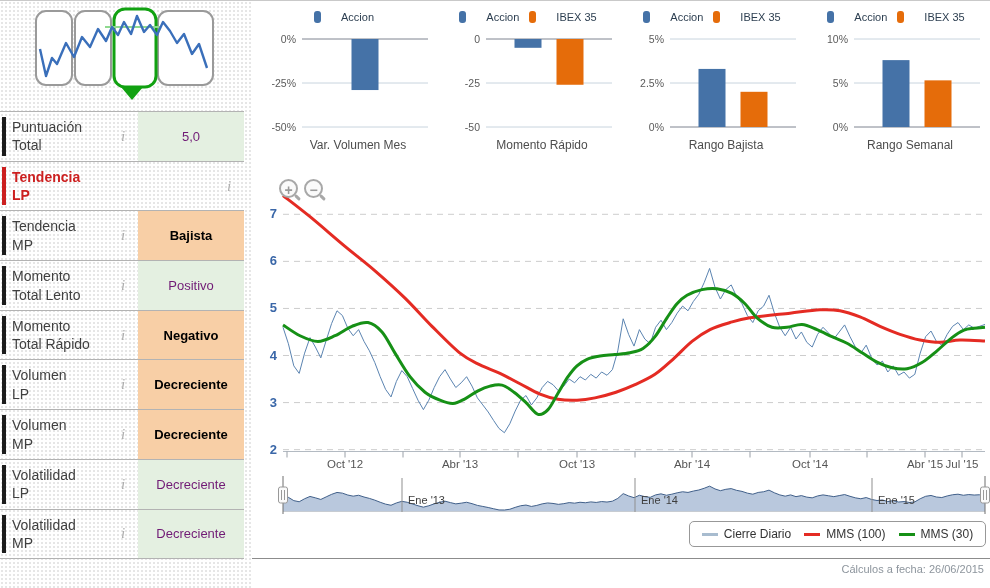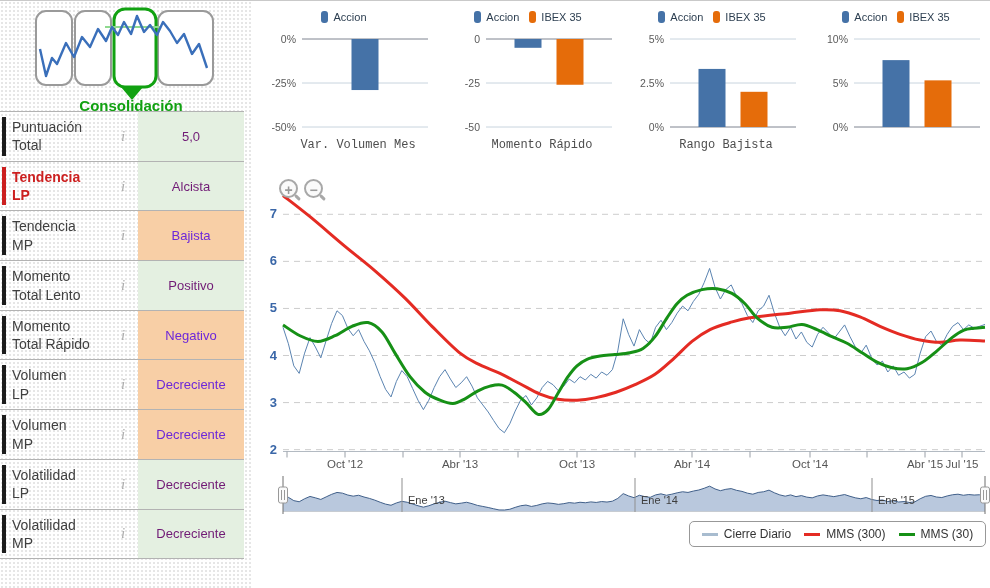--- a/index.html
+++ b/index.html
@@ -15,30 +15,30 @@
   .metrics{position:absolute;left:0;top:110px;width:244px;border-top:1px solid #b3b3b3;}
   .mrow{position:relative;height:48.7px;border-bottom:1px solid #b3b3b3;display:flex;align-items:stretch;}
   .accent{width:4px;margin:5px 0 5px 2px;background:#1c1c1c;flex:none;}
   .accent.red{background:#cc2020;}
   .mlabel{flex:1;padding:6px 0 0 6px;font-size:14px;line-height:1.32;color:#3f3f3f;}
   .mrow.em .mlabel{color:#cc2020;font-weight:bold;}
   .micon{width:30px;display:flex;align-items:center;justify-content:center;
       font-family:"Liberation Serif",serif;font-style:italic;color:#aeaeae;font-size:15px;}
   .mval{width:106px;display:flex;align-items:center;justify-content:center;font-size:13px;}
   .mval.pos{background:#e4f0e1;color:#701a75;}
-  .mval.neg{background:#f8cfa6;color:#6d28d9;}
+  .mval.neg{background:#f8cfa6;color:#000000;font-weight:bold;}
   
   .right-panel{position:absolute;left:252px;top:0;width:738px;height:588px;background:#fff;}
   .minis{position:absolute;left:0;top:5px;width:738px;display:flex;}
   .mini{width:184px;}
   .mini-legend{height:21px;display:flex;align-items:center;justify-content:center;gap:10px;}
-  .lg-item{display:flex;align-items:center;gap:5px;cursor:pointer;}
+  .lg-item{display:flex;align-items:center;gap:20px;cursor:pointer;}
   .lg-marker{width:7px;height:12px;border-radius:3px;display:inline-block;}
   .lg-text{font-size:11px;color:#2c3e50;}
-  .mini-title{text-align:center;font-size:12px;color:#4d4d4d;margin-top:1px;padding-left:28px;font-family:Liberation Mono, monospace;}
+  .mini-title{text-align:center;font-size:12px;color:#4d4d4d;margin-top:1px;padding-left:28px;}
   .main-svg{position:absolute;left:0;top:0;}
   .zoom-btn{position:absolute;width:19px;height:19px;border:2px solid #a8a8a8;border-radius:50%;
       background:#fafafa;color:#9a9a9a;font-size:14px;font-weight:bold;line-height:18px;
       text-align:center;cursor:pointer;box-sizing:border-box;}
   .zoom-btn::after{content:"";position:absolute;width:3px;height:7px;background:#a8a8a8;
       right:-3px;bottom:-5px;transform:rotate(-45deg);border-radius:2px;}
   .zb-in{left:27px;top:178px;}
   .zb-out{left:52px;top:178px;}
   .chart-legend{position:absolute;left:437px;top:520px;width:297px;height:26px;
       border:1px solid #989898;border-radius:5px;background:#fff;display:flex;
@@ -57,33 +57,31 @@
   <div class="left-panel">
     <svg class="phase-widget" width="252" height="118" viewBox="0 0 252 118">
       <rect x="36" y="10" width="36" height="74" rx="10" fill="#fff" stroke="#9a9a9a" stroke-width="2"></rect>
       <rect x="75" y="10" width="36" height="74" rx="10" fill="#fff" stroke="#9a9a9a" stroke-width="2"></rect>
       <rect x="158" y="10" width="55" height="74" rx="10" fill="#fff" stroke="#9a9a9a" stroke-width="2"></rect>
       <rect x="114" y="8" width="42" height="78" rx="11" fill="#fff" stroke="#11a111" stroke-width="3"></rect>
       <line x1="105" y1="26" x2="160" y2="26" stroke="#8fd98f" stroke-width="2"></line>
       <polyline fill="none" stroke="#3a6fba" stroke-width="2.4" stroke-linejoin="round" points="40,48 46,75 52,57 57,63 66,42 74,56 82,36 90,46 98,28 106,40 112,26 118,34 124,21 131,33 137,15 144,31 150,24 157,34 163,21 170,30 177,42 184,33 192,53 199,43 207,67"></polyline>
       <polygon points="121,86 143,86 132,99" fill="#11a111"></polygon>
     </svg>
-    <div class="phase-label">Consolidación</div>
     <div class="metrics">
         <div class="mrow">
           <span class="accent"></span>
           <span class="mlabel">Puntuación<br>Total</span>
           <span class="micon">i</span>
           <span class="mval pos">5,0</span>
         </div>
         <div class="mrow em">
           <span class="accent red"></span>
           <span class="mlabel">Tendencia<br>LP</span>
           <span class="micon">i</span>
-          <span class="mval pos">Alcista</span>
         </div>
         <div class="mrow">
           <span class="accent"></span>
           <span class="mlabel">Tendencia<br>MP</span>
           <span class="micon">i</span>
           <span class="mval neg">Bajista</span>
         </div>
         <div class="mrow">
           <span class="accent"></span>
           <span class="mlabel">Momento<br>Total Lento</span>
@@ -207,20 +205,21 @@
             <line x1="50" y1="12" x2="176" y2="12" stroke="#c8d4de" stroke-width="1"></line>
             <text x="44" y="16" text-anchor="end" font-size="10.5" fill="#5a5a5a">10%</text>
             <line x1="50" y1="56" x2="176" y2="56" stroke="#c8d4de" stroke-width="1"></line>
             <text x="44" y="60" text-anchor="end" font-size="10.5" fill="#5a5a5a">5%</text>
             <line x1="50" y1="100" x2="176" y2="100" stroke="#c8d4de" stroke-width="1"></line>
             <text x="44" y="104" text-anchor="end" font-size="10.5" fill="#5a5a5a">0%</text>
             <line x1="50" y1="100" x2="176" y2="100" stroke="#9a9aa0" stroke-width="1"></line>
             <rect x="78.5" y="33.120000000000005" width="27" height="66.88" fill="#4572a7"></rect>
             <rect x="120.5" y="53.36" width="27" height="46.64" fill="#e56c0a"></rect>
           </svg>
+        <div class="mini-title">Rango Semanal</div>
       </div>
     </div>
 
     <svg class="main-svg" width="738" height="588" viewBox="0 0 738 588">
         <line x1="31" y1="213.3" x2="733" y2="213.3" stroke="#cdcdcd" stroke-width="1" stroke-dasharray="6,5"></line>
         <text x="25" y="217.3" text-anchor="end" font-size="13" font-weight="bold" fill="#3a67a8">7</text>
         <line x1="31" y1="260.37" x2="733" y2="260.37" stroke="#cdcdcd" stroke-width="1" stroke-dasharray="6,5"></line>
         <text x="25" y="264.37" text-anchor="end" font-size="13" font-weight="bold" fill="#3a67a8">6</text>
         <line x1="31" y1="307.44" x2="733" y2="307.44" stroke="#cdcdcd" stroke-width="1" stroke-dasharray="6,5"></line>
         <text x="25" y="311.44" text-anchor="end" font-size="13" font-weight="bold" fill="#3a67a8">5</text>
@@ -280,22 +279,25 @@
     <div class="zoom-btn zb-in">+</div>
     <div class="zoom-btn zb-out">−</div>
 
     <div class="chart-legend">
       <span class="cl-item">
         <span class="cl-dash" id="dash0" style="background: rgb(168, 188, 207);"></span>
         <span class="cl-text">Cierre Diario</span>
       </span>
       <span class="cl-item">
         <span class="cl-dash" id="dash1" style="background: rgb(228, 43, 35);"></span>
-        <span class="cl-text">MMS (300)</span>
+        <span class="cl-text">MMS (100)</span>
       </span>
       <span class="cl-item">
         <span class="cl-dash" id="dash2" style="background: rgb(22, 144, 22);"></span>
         <span class="cl-text">MMS (30)</span>
       </span>
     </div>
 
+    <div class="footer">
+      <span class="footer-text">Cálculos a fecha: 26/06/2015</span>
+    </div>
   </div>
 </div>
 
 </body></html>

